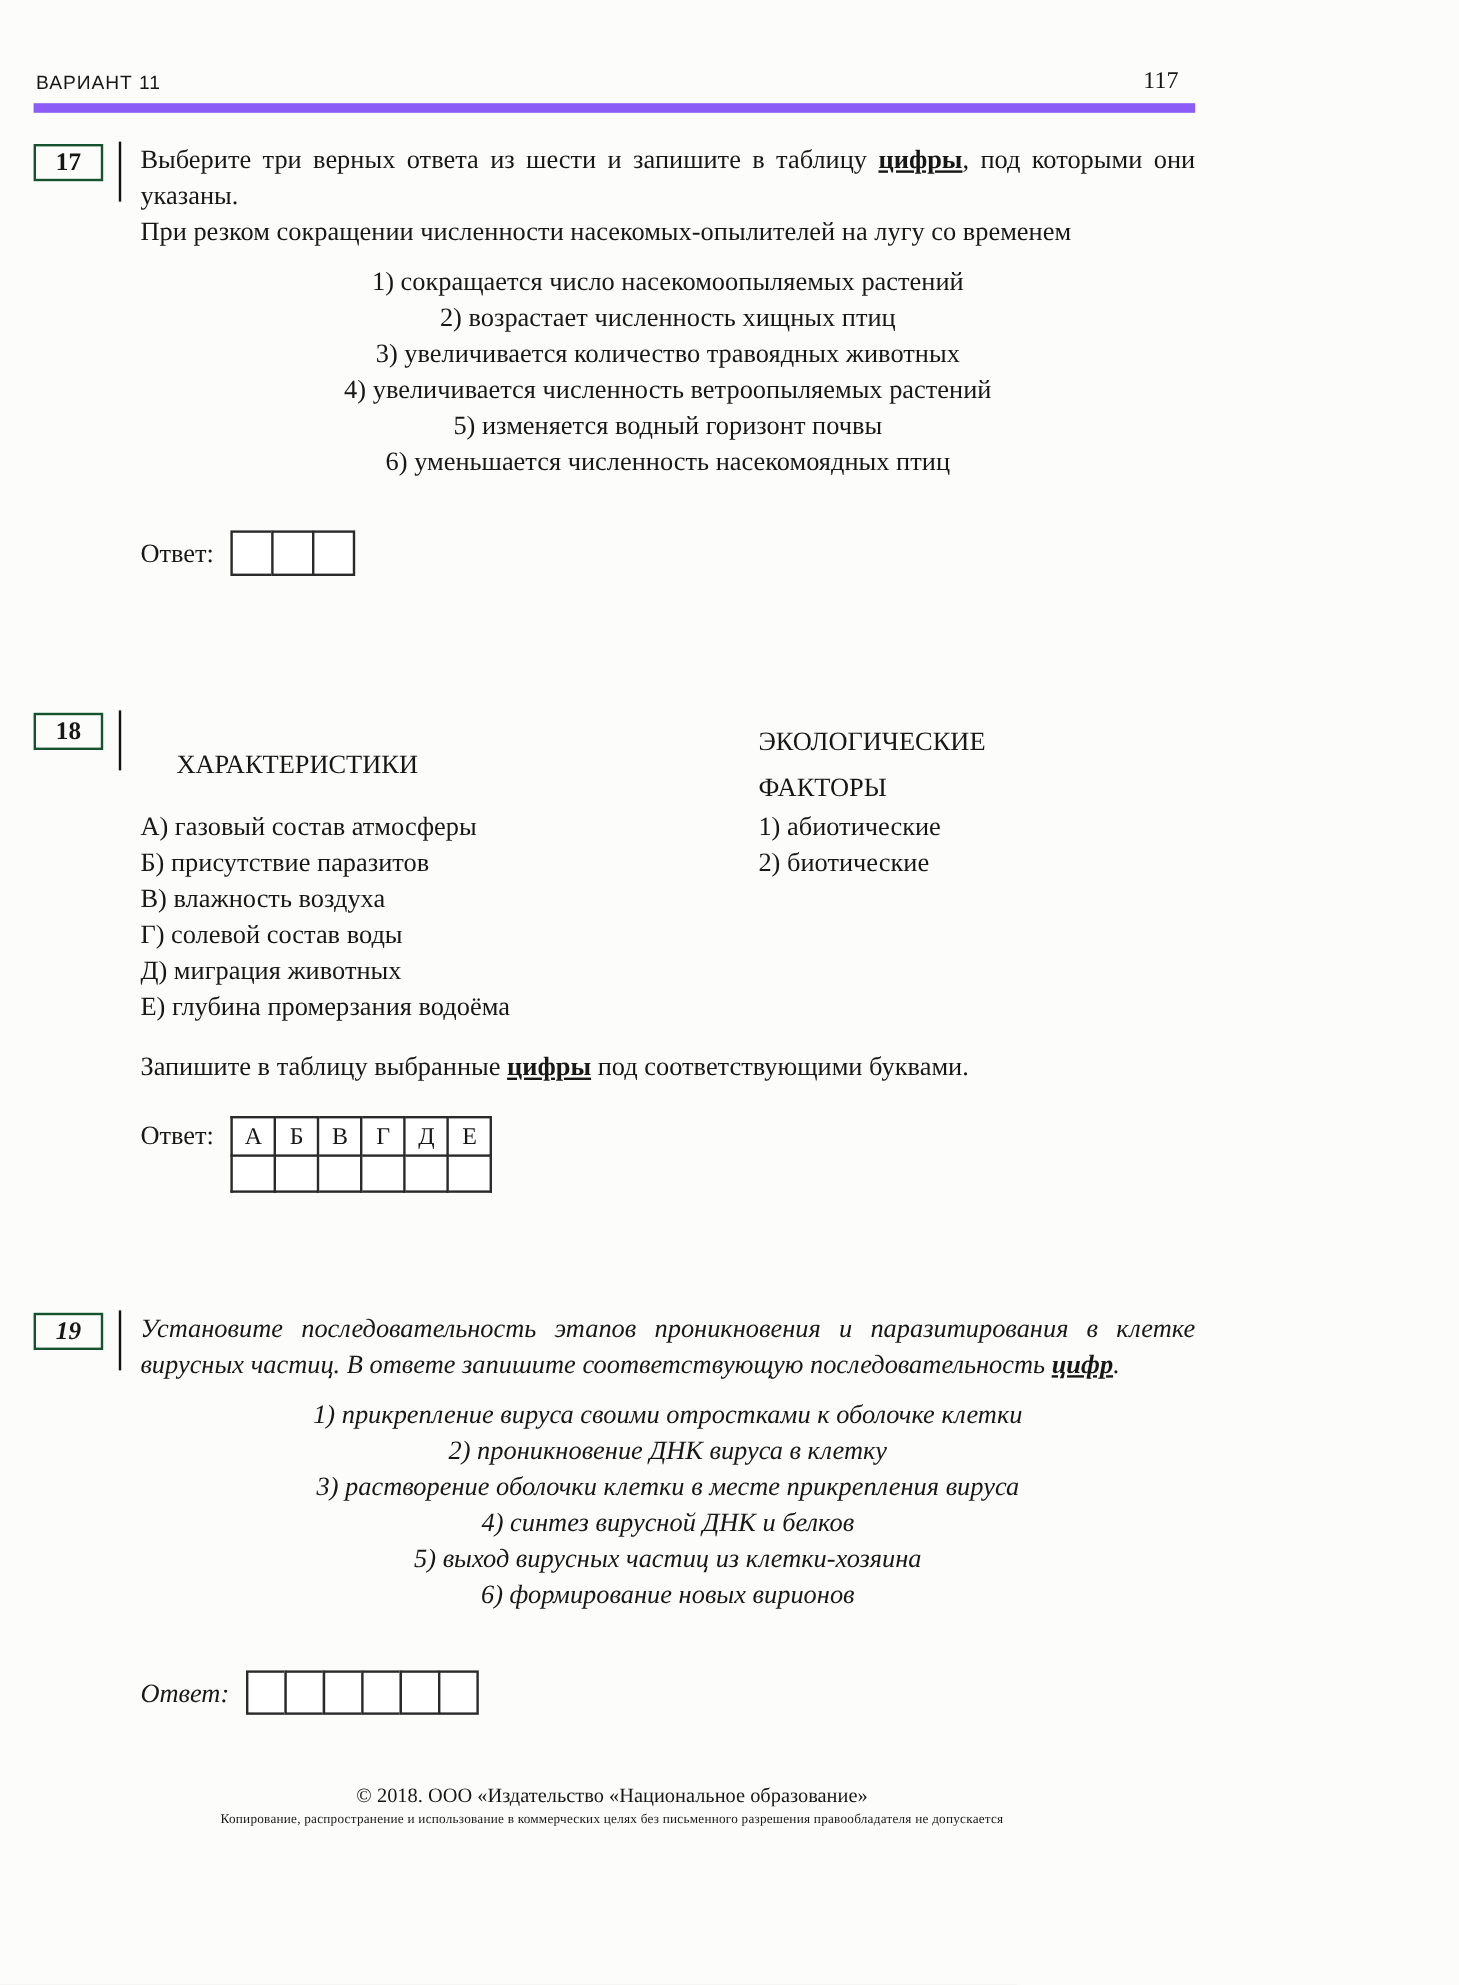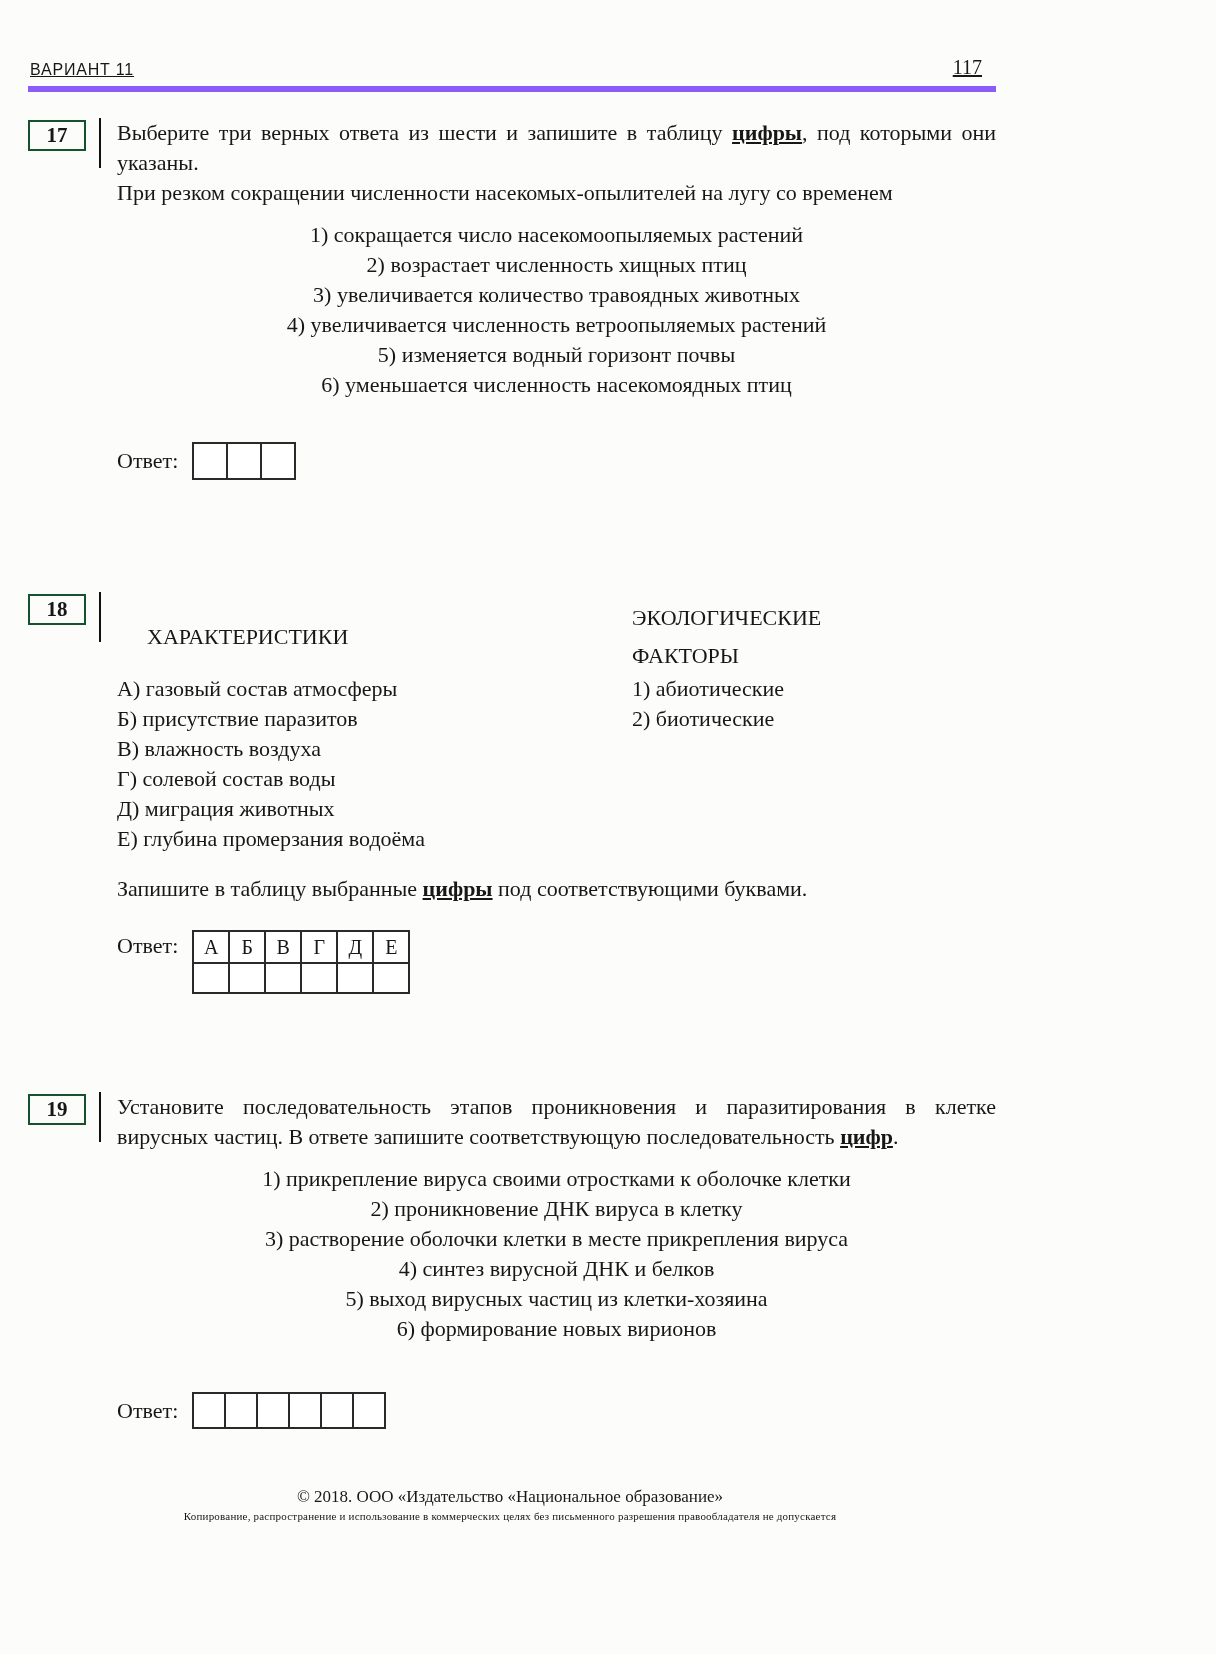--- a/index.html
+++ b/index.html
@@ -15,42 +15,41 @@
     margin: 0 auto;
   }
   
   .header-row {
     position: absolute;
     left: 28px; top: 56px;
     width: 968px;
     display: flex;
     justify-content: space-between;
     align-items: flex-end;
-    border-bottom: 6px solid #8b5cf6;
+    border-bottom: 8px solid #8b5cf6;
     padding: 0 2px 7px 2px;
-    text-decoration: underline;
   }
   .variant {
     font-family: "Liberation Sans", sans-serif;
     font-size: 16px;
     letter-spacing: 0.8px;
   }
   .pagenum { font-size: 20px; padding-right: 12px; }
 
   
   .question {
     position: absolute;
     left: 28px;
     width: 968px;
     display: flex;
     align-items: flex-start;
   }
   .q17 { top: 118px; }
   .q18 { top: 592px; }
-  .q19 { top: 1092px; }
+  .q19 { top: 1092px; font-style: italic; }
   .qnum-box {
     width: 58px; min-width: 58px; height: 31px;
     border: 2px solid #14532d;
     display: flex; align-items: center; justify-content: center;
     font-weight: bold; font-size: 21px;
     margin-top: 2px;
   }
   .qrule {
     width: 2px; height: 50px;
     background: #111;

